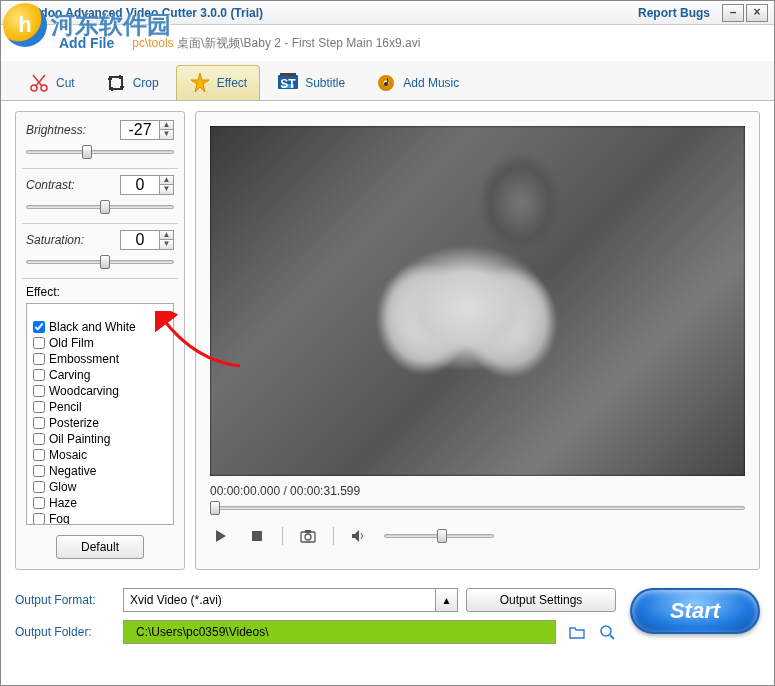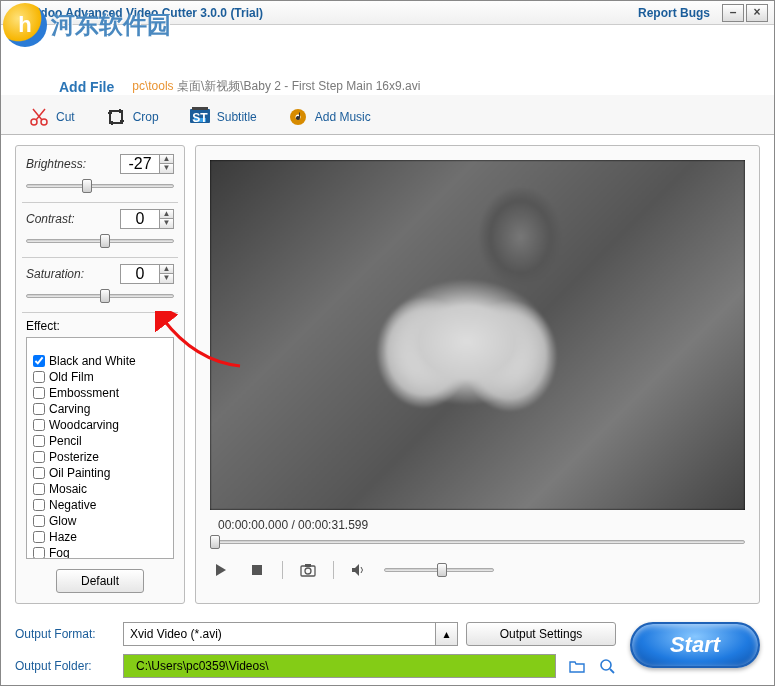--- a/index.html
+++ b/index.html
@@ -10,21 +10,21 @@
 .titlebar .title { font-weight: bold; color: #1b5d9a; flex: 1; padding-left: 30px; }
 .titlebar .bugs { color: #1b5d9a; font-weight: bold; margin-right: 10px; cursor: pointer; }
 .win-btn { width: 22px; height: 18px; border: 1px solid #888; background: linear-gradient(#fff,#ddd); margin-left: 2px; text-align: center; line-height: 14px; font-weight: bold; color: #444; cursor: pointer; }
 
 
 .logo-overlay { position: absolute; top: 2px; left: 2px; display: flex; align-items: center; z-index: 5; }
 .logo-circle { width: 44px; height: 44px; border-radius: 50%; background: radial-gradient(circle at 35% 35%, #ffe27a, #f7b500 55%, #2a7bd6 58%, #2a7bd6); display: flex; align-items: center; justify-content: center; color: #fff; font-weight: bold; font-size: 22px; }
 .logo-text { font-size: 24px; font-weight: bold; color: #4a89c0; margin-left: 4px; text-shadow: 1px 1px #fff; }
 
 
-.addfile { height: 36px; display: flex; align-items: flex-end; padding-left: 58px; background: #fff; margin-top: 34px; }
+.addfile { height: 36px; display: flex; align-items: center; padding-left: 58px; background: #fff; }
 .addfile .lbl { color: #2b75b6; font-weight: bold; font-size: 14px; }
 .addfile .path { margin-left: 18px; color: #7a7a7a; }
 .path .orange { color: #e99433; }
 
 
 .tabs { display: flex; gap: 4px; padding: 4px 14px 0; border-bottom: 1px solid #bbb; background: #f7f7f7; }
 .tab { display: flex; align-items: center; gap: 6px; padding: 6px 12px; color: #1b5d9a; font-size: 14px; font-weight: 500; border: 1px solid transparent; border-bottom: none; cursor: pointer; border-radius: 4px 4px 0 0; }
 .tab.active { background: linear-gradient(#f8f2d2,#ece1a8); border-color: #c9bc6f; }
 .tab .ico { width: 22px; height: 22px; display: inline-flex; align-items: center; justify-content: center; }
 
@@ -58,21 +58,21 @@
 
 .preview { width: 100%; height: 350px; background: #000; position: relative; overflow: hidden; }
 .preview .bwimg { position: absolute; inset: 0; background:
   radial-gradient(ellipse 120px 90px at 48% 52%, #ddd 0%, #ccc 40%, transparent 70%),
   radial-gradient(ellipse 60px 70px at 40% 55%, #f2f2f2 0%, #bbb 60%, transparent 80%),
   radial-gradient(ellipse 60px 70px at 56% 56%, #eee 0%, #b6b6b6 60%, transparent 80%),
   radial-gradient(ellipse 50px 60px at 58% 22%, #777 0%, #555 60%, transparent 85%),
   linear-gradient(135deg, #3a3a3a, #6f6f6f 30%, #555 55%, #7a7a7a 75%, #444);
   filter: blur(1px) grayscale(1);
 }
-.timecode { margin-top: 8px; color: #333; font-size: 11px; margin-left: 8px; }
+.timecode { margin-top: 8px; color: #333; font-size: 11px; }
 .seek { margin-top: 2px; }
 .seek .thumb { left: 0; }
 
 .controls { display: flex; align-items: center; gap: 14px; margin-top: 10px; }
 .pbtn { width: 22px; height: 20px; display: flex; align-items: center; justify-content: center; color: #555; cursor: pointer; }
 .vdiv { width: 1px; height: 18px; background: #bbb; }
 .volslider { width: 110px; }
 
 
 .arrow { position: absolute; left: 154px; top: 310px; width: 90px; height: 60px; pointer-events: none; }
@@ -124,20 +124,28 @@
   </div>
   <div class="tab">
     <span class="ico">
         <svg width="20" height="20" viewBox="0 0 20 20">
           <rect x="4" y="4" width="12" height="12" fill="none" stroke="#333" stroke-width="2"></rect>
           <path d="M2 6 H6 M14 2 V6 M18 14 H14 M6 18 V14" stroke="#333" stroke-width="2"></path>
         </svg>
       </span>
     <span>Crop</span>
   </div>
+  <div class="tab active">
+    <span class="ico">
+        <svg width="22" height="22" viewBox="0 0 22 22">
+          <polygon points="11,1 13,8 20,8 14,12 16,20 11,15 6,20 8,12 2,8 9,8" fill="#f7b500" stroke="#d78b00"></polygon>
+        </svg>
+      </span>
+    <span>Effect</span>
+  </div>
   <div class="tab">
     <span class="ico">
         <svg width="22" height="20" viewBox="0 0 22 20">
           <rect x="1" y="2" width="20" height="14" rx="1" fill="#1b5d9a"></rect>
           <rect x="5" y="11" width="12" height="4" fill="#3aa0e8"></rect>
           <text x="11" y="14.5" font-size="5" fill="#fff" text-anchor="middle" font-weight="bold">ST</text>
           <rect x="3" y="0" width="16" height="3" fill="#444"></rect>
         </svg>
       </span>
     <span>Subtitle</span>

